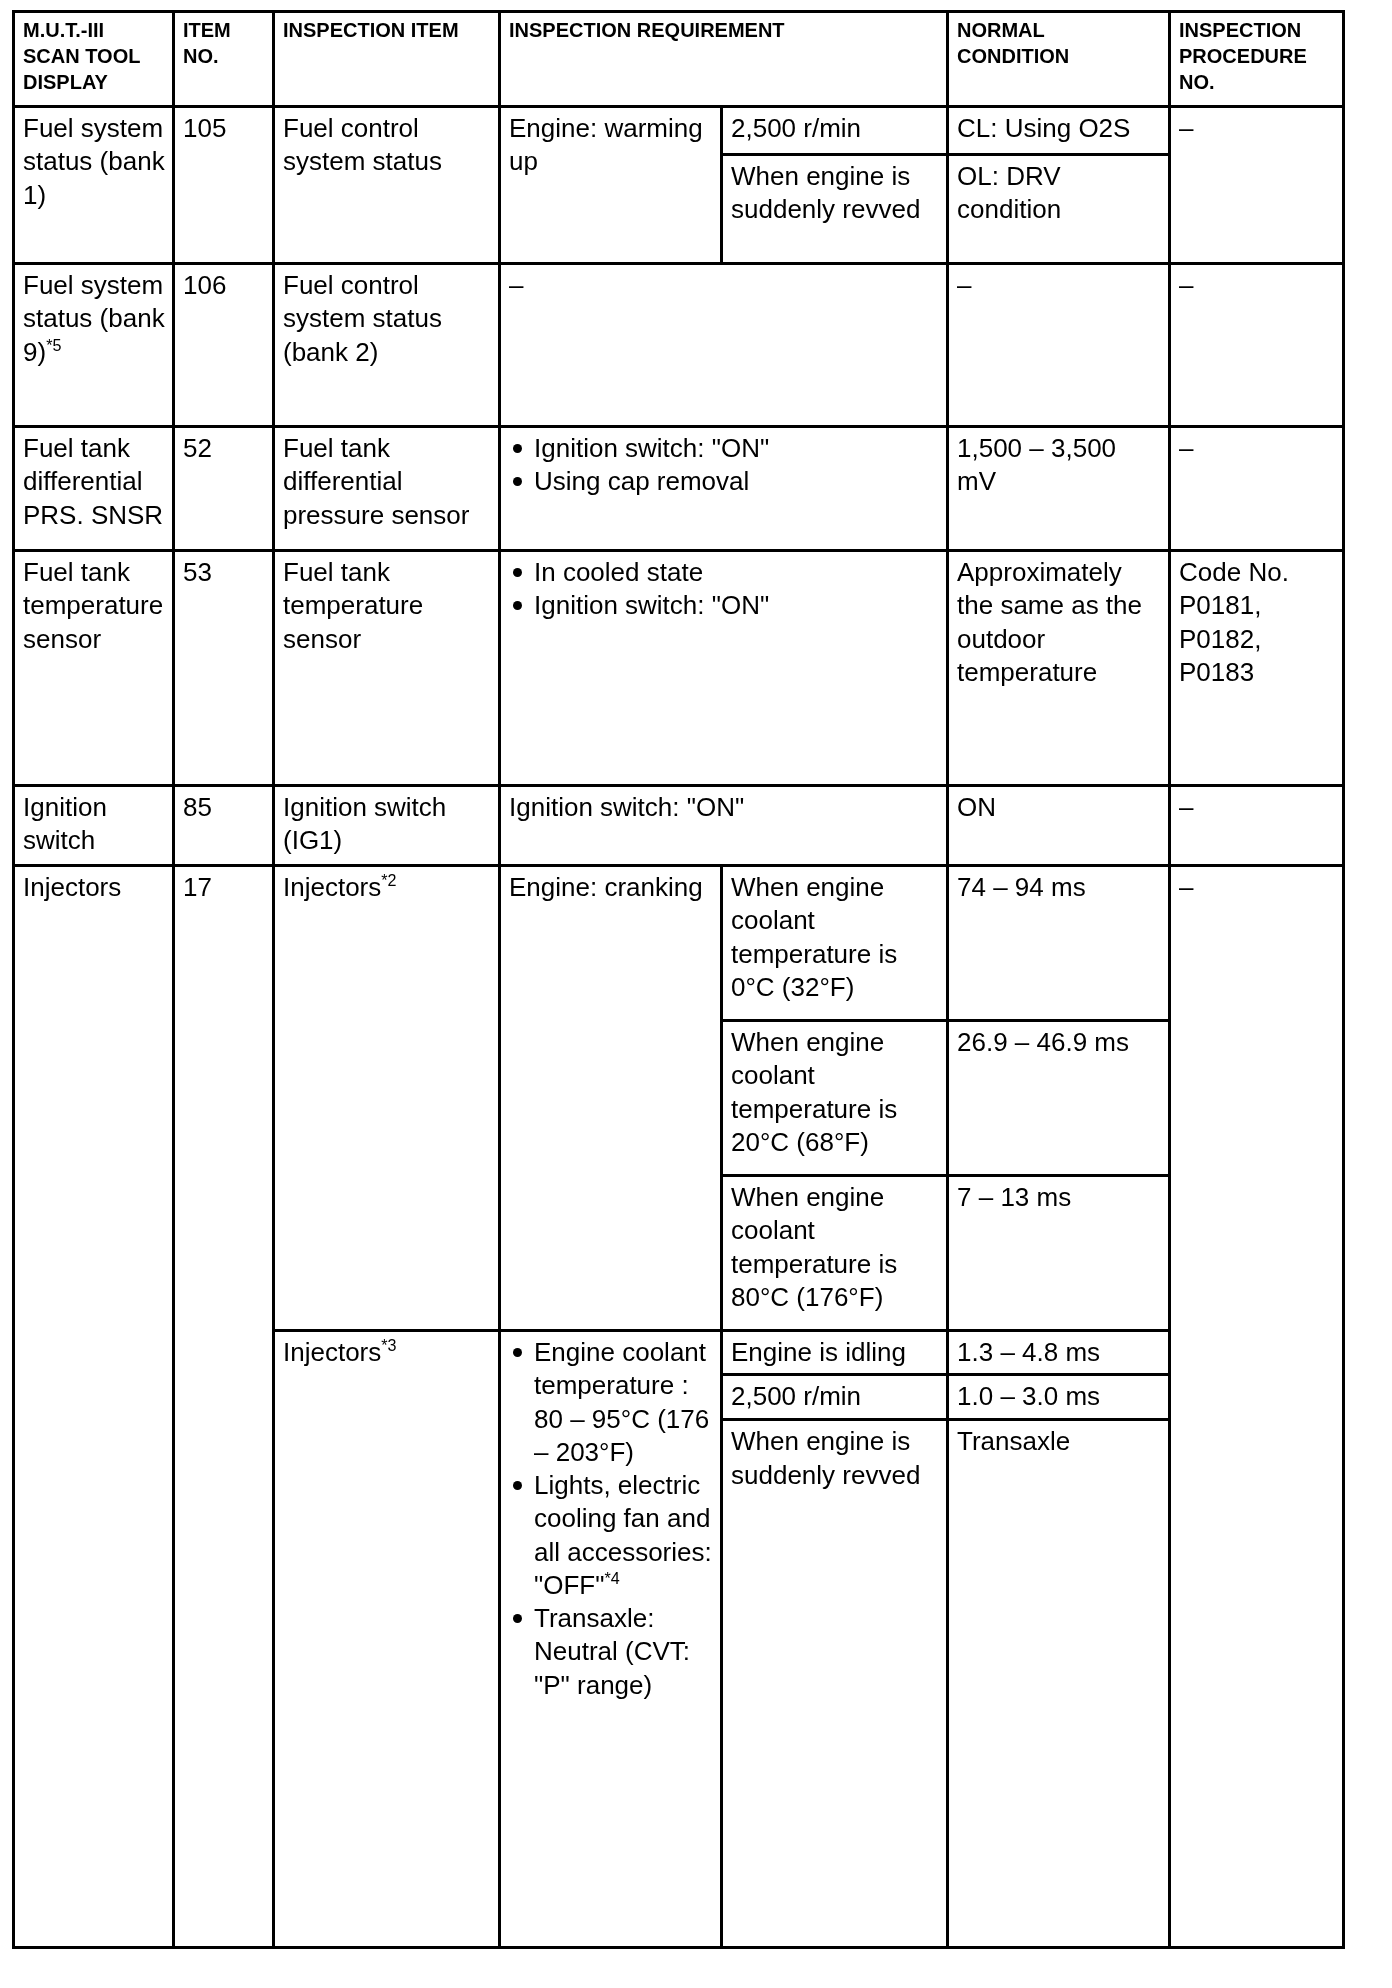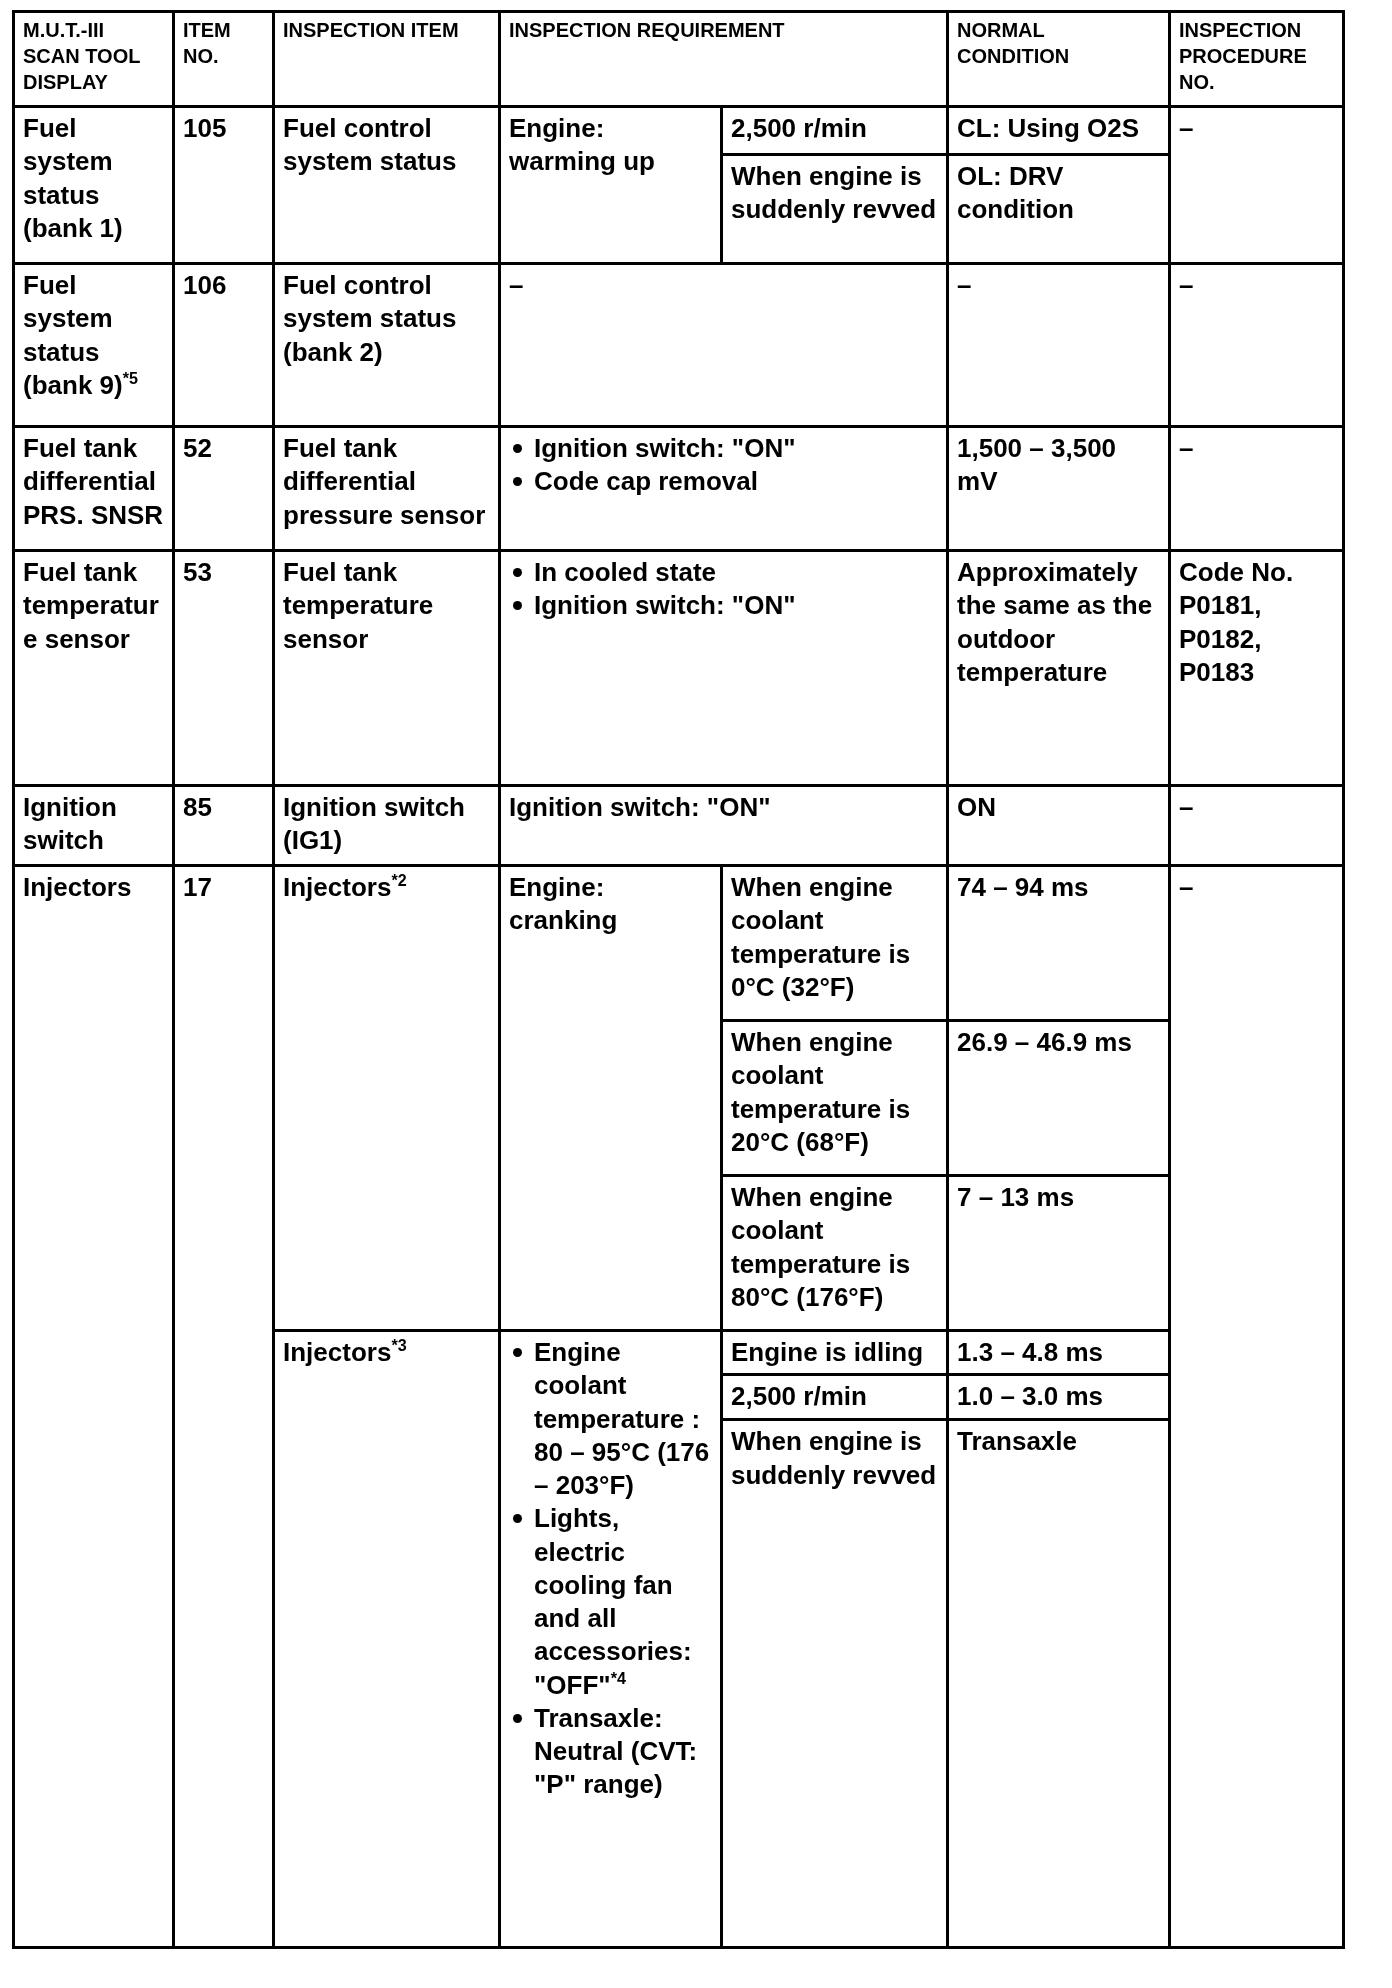--- a/index.html
+++ b/index.html
@@ -16,21 +16,20 @@
     table-layout: fixed;
     width: 1330px;
     padding-left: 40px;
   }
   table.spec th, table.spec td {
     border: 3px solid #000000;
     vertical-align: top;
     text-align: left;
     padding: 4px 6px 4px 8px;
     overflow-wrap: break-word;
-    font-weight: bold;
   }
   table.spec th {
     font-size: 20px;
     font-weight: bold;
     line-height: 1.3;
   }
   table.spec td {
     font-size: 26px;
     line-height: 1.28;
   }
@@ -99,21 +98,21 @@
       <td>52</td>
       <td>Fuel tank differential pressure sensor</td>
       <td colspan="2">
         <ul class="bullets">
           <li>
                 <span class="dot"></span>
                 <span class="btext">Ignition switch: "ON"</span>
               </li>
           <li>
                 <span class="dot"></span>
-                <span class="btext">Code cap removal</span>
+                <span class="btext">Using cap removal</span>
               </li>
         </ul>
       </td>
       <td>1,500 – 3,500 mV</td>
       <td>–</td>
     </tr>
 
     <tr style="height:235px">
       <td>Fuel tank temperature sensor</td>
       <td>53</td>

